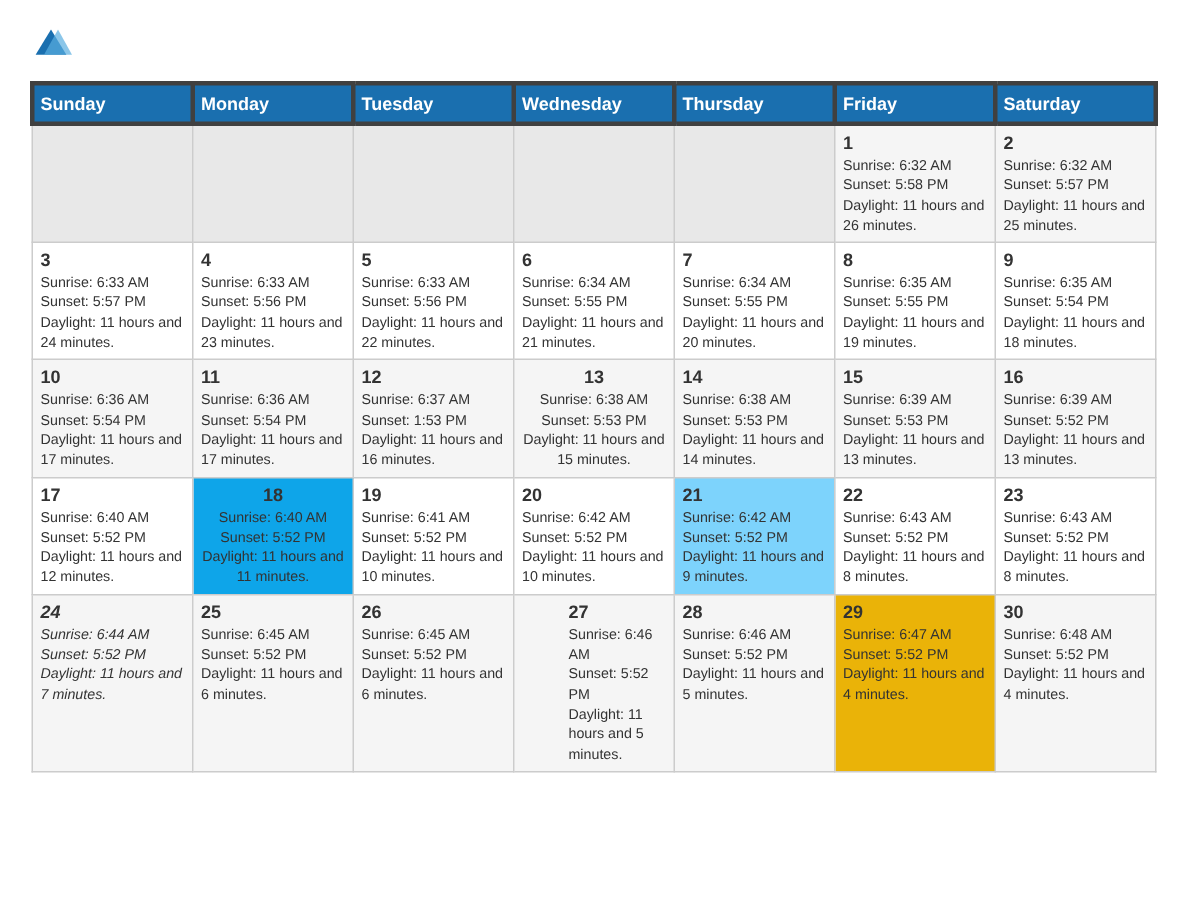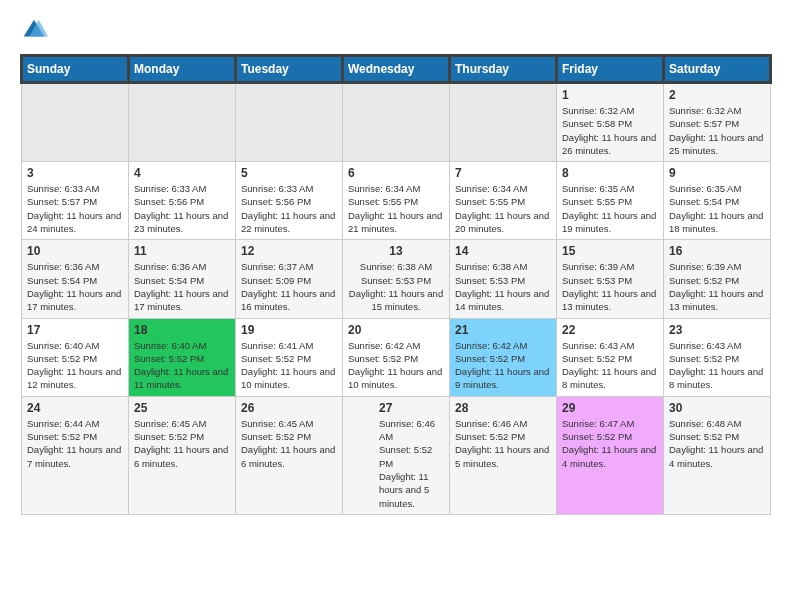--- a/index.html
+++ b/index.html
@@ -207,21 +207,21 @@
           </td>
           <td style="background: rgb(245, 245, 245);">
             <span class="day-num">11</span>
             <div class="day-info" style="white-space: pre-line;">Sunrise: 6:36 AM
 Sunset: 5:54 PM
 Daylight: 11 hours and 17 minutes.</div>
           </td>
           <td style="background: rgb(245, 245, 245);">
             <span class="day-num">12</span>
             <div class="day-info" style="white-space: pre-line;">Sunrise: 6:37 AM
-Sunset: 5:09 PM
+Sunset: 1:53 PM
 Daylight: 11 hours and 16 minutes.</div>
           </td>
           <td style="background: rgb(245, 245, 245); text-align: center;">
             <span class="day-num">13</span>
             <div class="day-info" style="white-space: pre-line;">Sunrise: 6:38 AM
 Sunset: 5:53 PM
 Daylight: 11 hours and 15 minutes.</div>
           </td>
           <td style="background: rgb(245, 245, 245);">
             <span class="day-num">14</span>
@@ -242,21 +242,21 @@
 Daylight: 11 hours and 13 minutes.</div>
           </td>
         </tr>
         <tr>
           <td style="background: rgb(255, 255, 255);">
             <span class="day-num">17</span>
             <div class="day-info" style="white-space: pre-line;">Sunrise: 6:40 AM
 Sunset: 5:52 PM
 Daylight: 11 hours and 12 minutes.</div>
           </td>
-          <td style="background: #22c55e;">
+          <td style="background: #0ea5e9; text-align: center;">
             <span class="day-num">18</span>
             <div class="day-info" style="white-space: pre-line;">Sunrise: 6:40 AM
 Sunset: 5:52 PM
 Daylight: 11 hours and 11 minutes.</div>
           </td>
           <td style="background: rgb(255, 255, 255);">
             <span class="day-num">19</span>
             <div class="day-info" style="white-space: pre-line;">Sunrise: 6:41 AM
 Sunset: 5:52 PM
 Daylight: 11 hours and 10 minutes.</div>
@@ -280,21 +280,21 @@
 Daylight: 11 hours and 8 minutes.</div>
           </td>
           <td style="background: rgb(255, 255, 255);">
             <span class="day-num">23</span>
             <div class="day-info" style="white-space: pre-line;">Sunrise: 6:43 AM
 Sunset: 5:52 PM
 Daylight: 11 hours and 8 minutes.</div>
           </td>
         </tr>
         <tr>
-          <td style="background: rgb(245, 245, 245);">
+          <td style="background: rgb(245, 245, 245); font-style: italic;">
             <span class="day-num">24</span>
             <div class="day-info" style="white-space: pre-line;">Sunrise: 6:44 AM
 Sunset: 5:52 PM
 Daylight: 11 hours and 7 minutes.</div>
           </td>
           <td style="background: rgb(245, 245, 245);">
             <span class="day-num">25</span>
             <div class="day-info" style="white-space: pre-line;">Sunrise: 6:45 AM
 Sunset: 5:52 PM
 Daylight: 11 hours and 6 minutes.</div>
@@ -310,21 +310,21 @@
             <div class="day-info" style="white-space: pre-line;">Sunrise: 6:46 AM
 Sunset: 5:52 PM
 Daylight: 11 hours and 5 minutes.</div>
           </td>
           <td style="background: rgb(245, 245, 245);">
             <span class="day-num">28</span>
             <div class="day-info" style="white-space: pre-line;">Sunrise: 6:46 AM
 Sunset: 5:52 PM
 Daylight: 11 hours and 5 minutes.</div>
           </td>
-          <td style="background: #f0abfc;">
+          <td style="background: #eab308;">
             <span class="day-num">29</span>
             <div class="day-info" style="white-space: pre-line;">Sunrise: 6:47 AM
 Sunset: 5:52 PM
 Daylight: 11 hours and 4 minutes.</div>
           </td>
           <td style="background: rgb(245, 245, 245);">
             <span class="day-num">30</span>
             <div class="day-info" style="white-space: pre-line;">Sunrise: 6:48 AM
 Sunset: 5:52 PM
 Daylight: 11 hours and 4 minutes.</div>

